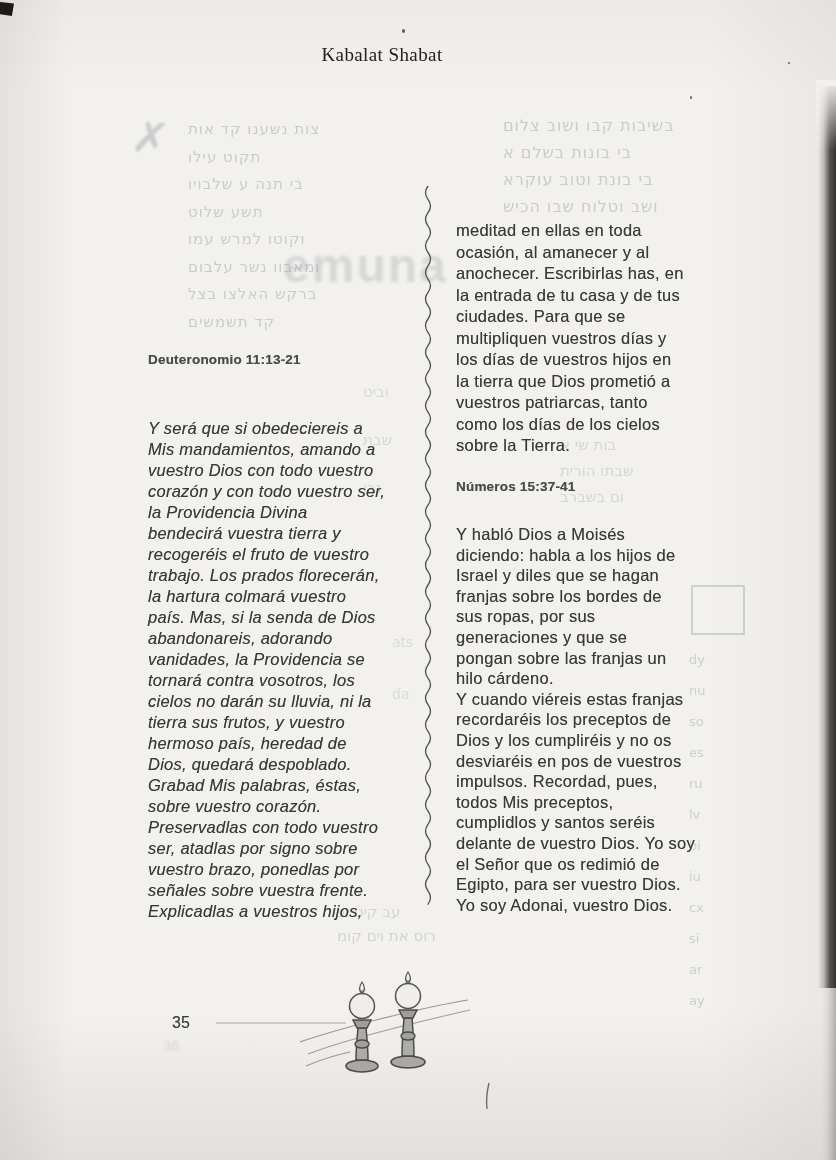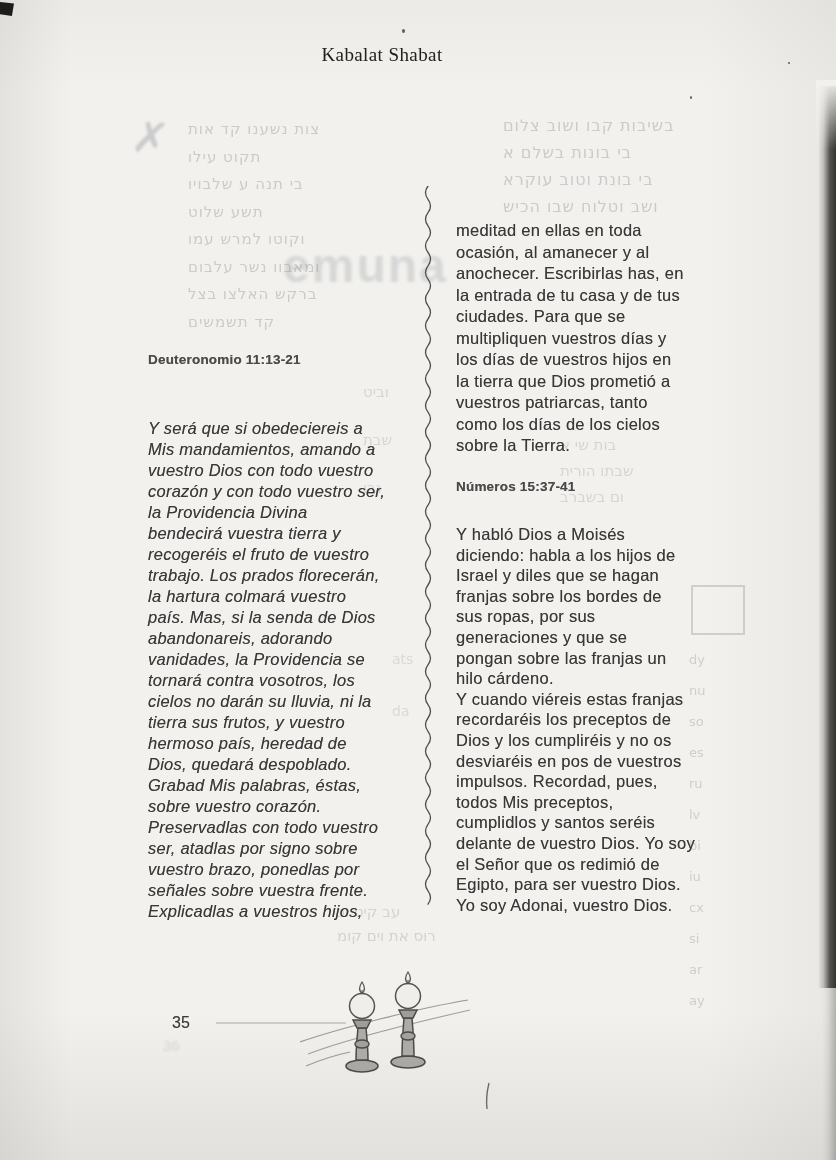--- a/index.html
+++ b/index.html
@@ -65,21 +65,21 @@
     font-family:"DejaVu Sans", sans-serif;
   }
   .bleed-hebrew-left{left:188px;top:116px;font-size:15px;line-height:27.5px;letter-spacing:1px;}
   .bleed-hebrew-right{left:503px;top:112px;font-size:16px;line-height:27px;letter-spacing:1px;}
   .bleed-x{left:132px;top:112px;font-size:44px;transform:rotate(8deg);color:rgba(120,126,136,.32);filter:blur(.8px);}
   .bleed-big-word{
     left:283px;top:238px;font-size:48px;font-weight:bold;letter-spacing:2px;
     color:rgba(150,154,160,.30);filter:blur(1.6px);
   }
   .bleed-left-frags{left:363px;top:368px;font-size:15px;line-height:48px;color:rgba(130,135,142,.25);}
-  .bleed-inner-frags{left:392px;top:633px;font-size:14px;line-height:52px;color:rgba(130,135,142,.22);}
+  .bleed-inner-frags{left:392px;top:616px;font-size:14px;line-height:52px;color:rgba(130,135,142,.22);}
   .bleed-right-mid{left:560px;top:432px;font-size:15px;line-height:26px;color:rgba(130,135,142,.26);}
   .bleed-margin-frags{left:689px;top:644px;font-size:13px;line-height:31px;color:rgba(120,125,133,.30);}
   .bleed-square{
     left:691px;top:585px;width:50px;height:46px;
     border:2px solid rgba(125,128,134,.30);filter:blur(.6px);
   }
   .bleed-bottom{left:337px;top:900px;font-size:15px;line-height:24px;color:rgba(128,132,140,.28);}
   .bleed-ghost-num{left:163px;top:1037px;font-size:15px;color:rgba(130,133,140,.22);filter:blur(.8px);}
 </style>
 </head>

